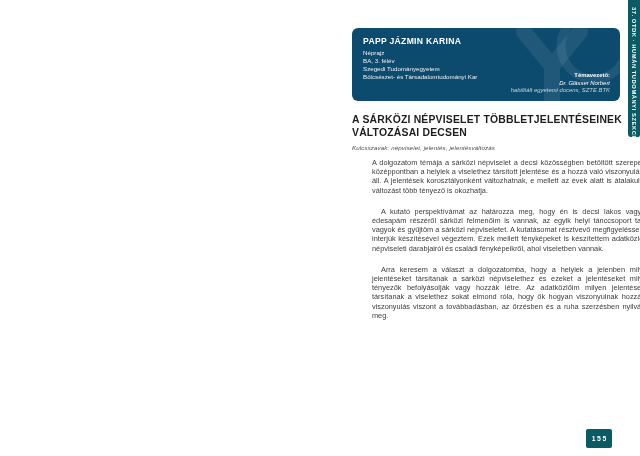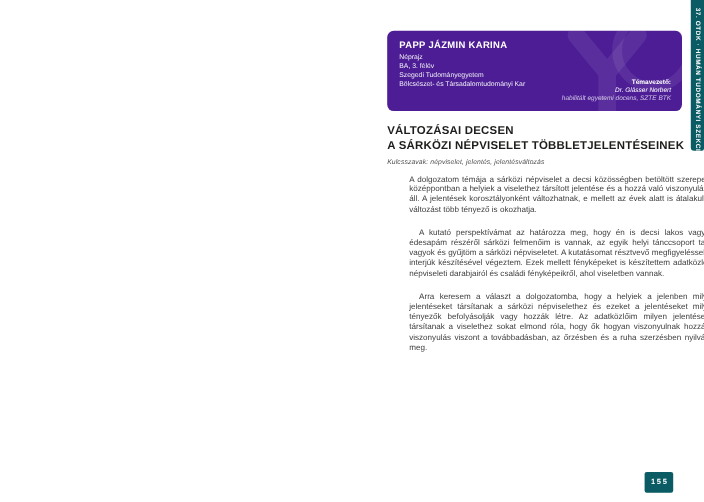--- a/index.html
+++ b/index.html
@@ -15,21 +15,21 @@
     display:flex;justify-content:center;align-items:flex-start;
   }
   .side-tab .vtext{
     writing-mode:vertical-rl;white-space:nowrap;
     color:#ffffff;font-size:5.8px;font-weight:700;letter-spacing:0.55px;
     padding-top:7px;
   }
   
   .header-card{
     position:absolute;left:352px;top:28px;width:268px;height:73px;
-    background:#4c1d95;border-radius:6px;overflow:hidden;color:#ffffff;
+    background:#0c4a6e;border-radius:6px;overflow:hidden;color:#ffffff;
   }
   .header-card svg.watermark{position:absolute;right:-6px;top:-8px;}
   .scholar{position:absolute;left:11px;top:8px;}
   .scholar-name{font-size:8.6px;font-weight:700;letter-spacing:0.3px;margin-bottom:3px;}
   .scholar-line{font-size:6.2px;line-height:8px;color:rgba(255,255,255,0.93);}
   .advisor{position:absolute;right:10px;bottom:6px;text-align:right;font-size:5.9px;line-height:7.6px;}
   .advisor-label{font-weight:700;}
   .advisor-name{font-style:italic;}
   .advisor-title{font-style:italic;color:rgba(255,255,255,0.72);}
   
@@ -76,22 +76,22 @@
     <div class="scholar-line">Bölcsészet- és Társadalomtudományi Kar</div>
   </div>
   <div class="advisor">
     <div class="advisor-label">Témavezető:</div>
     <div class="advisor-name">Dr. Glässer Norbert</div>
     <div class="advisor-title">habilitált egyetemi docens, SZTE BTK</div>
   </div>
 </div>
 
 <div class="article-title">
+  <div>A SÁRKÖZI NÉPVISELET TÖBBLETJELENTÉSEINEK</div>
   <div>VÁLTOZÁSAI DECSEN</div>
-  <div>A SÁRKÖZI NÉPVISELET TÖBBLETJELENTÉSEINEK</div>
 </div>
 
 <div class="keywords">Kulcsszavak: népviselet, jelentés, jelentésváltozás</div>
 
 <div class="abstract">
   <p>A dolgozatom témája a sárközi népviselet a decsi közösségben betöltött szerepe. A középpontban a helyiek a viselethez társított jelentése és a hozzá való viszonyulásuk áll. A jelentések korosztályonként változhatnak, e mellett az évek alatt is átalakult. A változást több tényező is okozhatja.</p>
   <p>A kutató perspektívámat az határozza meg, hogy én is decsi lakos vagyok, édesapám részéről sárközi felmenőim is vannak, az egyik helyi tánccsoport tagja vagyok és gyűjtöm a sárközi népviseletet. A kutatásomat résztvevő megfigyeléssel és interjúk készítésével végeztem. Ezek mellett fényképeket is készítettem adatközlőim népviseleti darabjairól és családi fényképeikről, ahol viseletben vannak.</p>
   <p>Arra keresem a választ a dolgozatomba, hogy a helyiek a jelenben milyen jelentéseket társítanak a sárközi népviselethez és ezeket a jelentéseket milyen tényezők befolyásolják vagy hozzák létre. Az adatközlőim milyen jelentéseket társítanak a viselethez sokat elmond róla, hogy ők hogyan viszonyulnak hozzá, a viszonyulás viszont a továbbadásban, az őrzésben és a ruha szerzésben nyilvánul meg.</p>
 </div>
 

